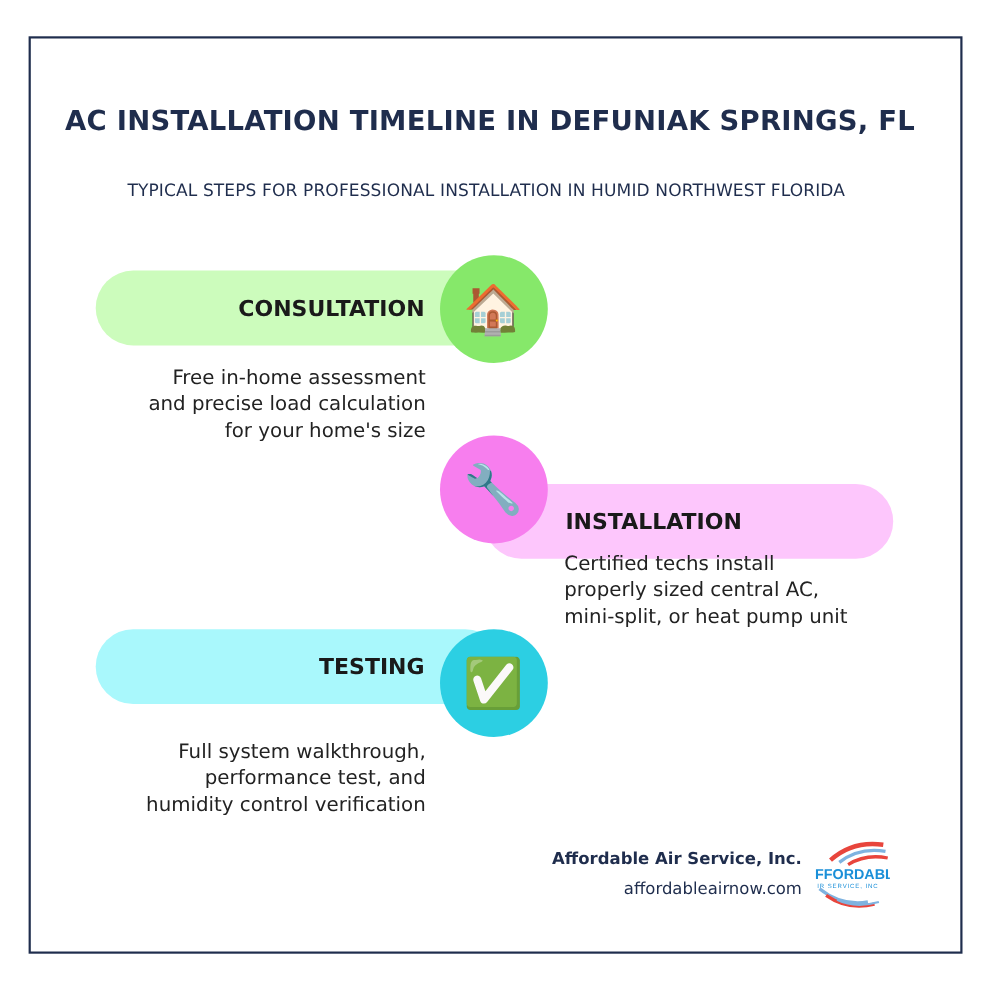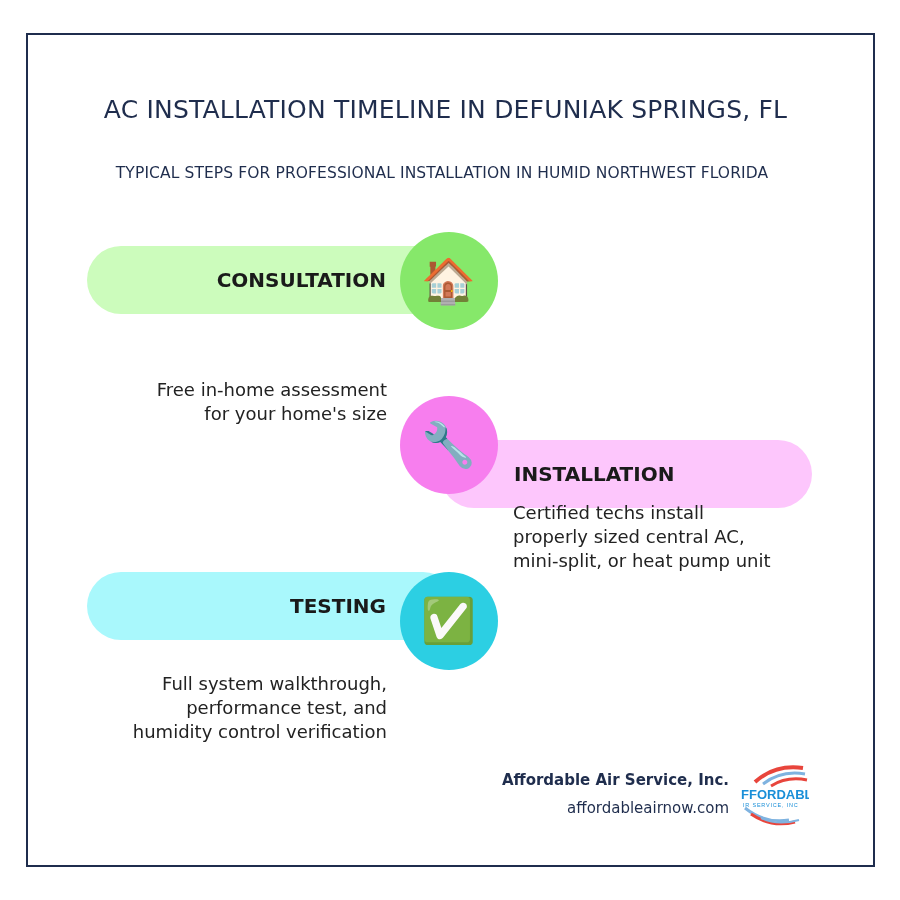--- a/index.html
+++ b/index.html
@@ -1,21 +1,21 @@
 <!DOCTYPE html>
 <html><head>
   <meta charset="utf-8">
   <style>
     html, body { margin: 0; padding: 0; background: #ffffff; }
     body { width: 900px; height: 900px; position: relative; overflow: hidden;
            font-family: "DejaVu Sans", "Liberation Sans", sans-serif; color: #1e2a44; }
     .frame { position: absolute; left: 26px; top: 33px; width: 845px; height: 830px;
              border: 2px solid #1f2d4d; box-sizing: content-box; }
     .title { position: absolute; left: 0; top: 95px; width: 891px; text-align: center;
-             font-size: 25px; font-weight: normal; color: #1f2d4d; letter-spacing: 0.2px; }
+             font-size: 25px; font-weight: bold; color: #1f2d4d; letter-spacing: 0.2px; }
     .subtitle { position: absolute; left: 0; top: 164px; width: 884px; text-align: center;
                 font-size: 15.5px; color: #1f2d4d; letter-spacing: 0.1px; }
 
     .pill { position: absolute; height: 68px; border-radius: 34px; }
     .pill-label { position: absolute; top: 0; height: 84px; line-height: 68px;
                   font-size: 20px; font-weight: bold; color: #1a1a1a; }
     .circle { position: absolute; width: 98px; height: 98px; border-radius: 50%;
               display: flex; align-items: center; justify-content: center; font-size: 44px; }
     .desc { position: absolute; font-size: 18px; line-height: 24px; color: #222222; }
     .desc span { display: block; }
@@ -35,22 +35,23 @@
 
 <div class="title">AC INSTALLATION TIMELINE IN DEFUNIAK SPRINGS, FL</div>
 <div class="subtitle">TYPICAL STEPS FOR PROFESSIONAL INSTALLATION IN HUMID NORTHWEST FLORIDA</div>
 
 <div class="pill" style="left:87px; top:246px; width:370px; background:#ccfcbc;">
   <div class="pill-label" style="right:71px;">CONSULTATION</div>
 </div>
 <div class="circle" style="left:400px; top:232px; background:#86e86a;">
   <span>🏠</span>
 </div>
-<div class="desc right" style="right:513px; top:332px;margin-top:46px;">
+<div class="desc right" style="right:513px; top:332px;">
   <span>Free in-home assessment</span>
+  <span>and precise load calculation</span>
   <span>for your home's size</span>
 </div>
 
 <div class="pill" style="left:440px; top:412px; width:372px; background:#fdc6fc;margin-top:28px;">
   <div class="pill-label" style="left:74px;">INSTALLATION</div>
 </div>
 <div class="circle" style="left:400px; top:396px; background:#f77eee;">
   <span>🔧</span>
 </div>
 <div class="desc left" style="left:513px; top:501px;">

